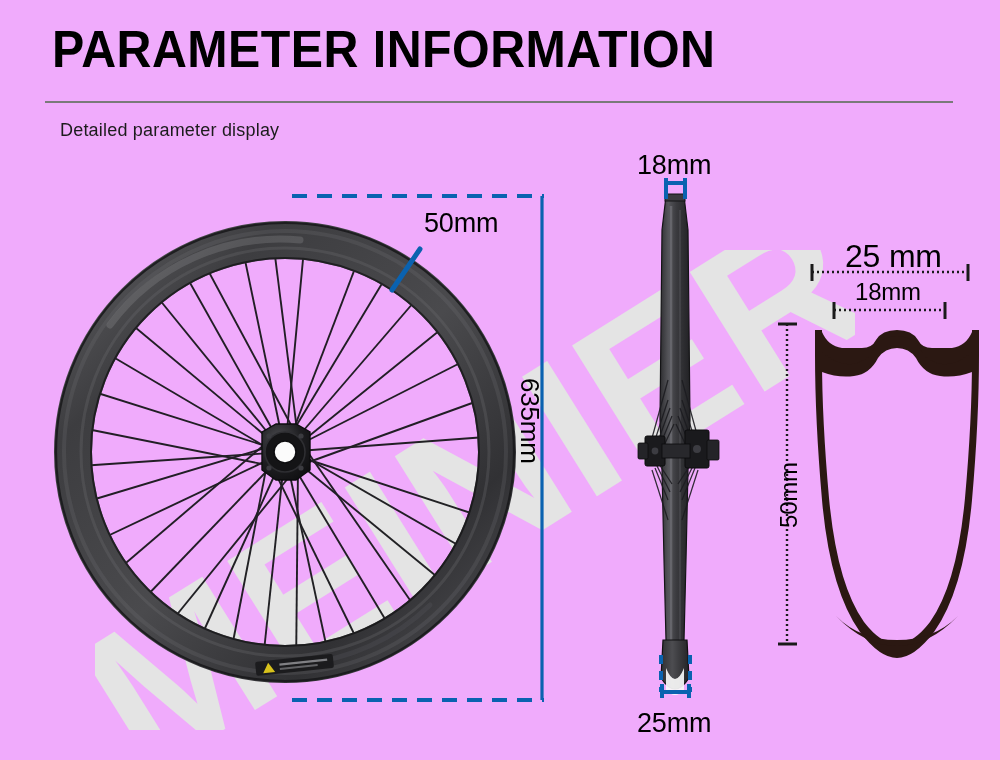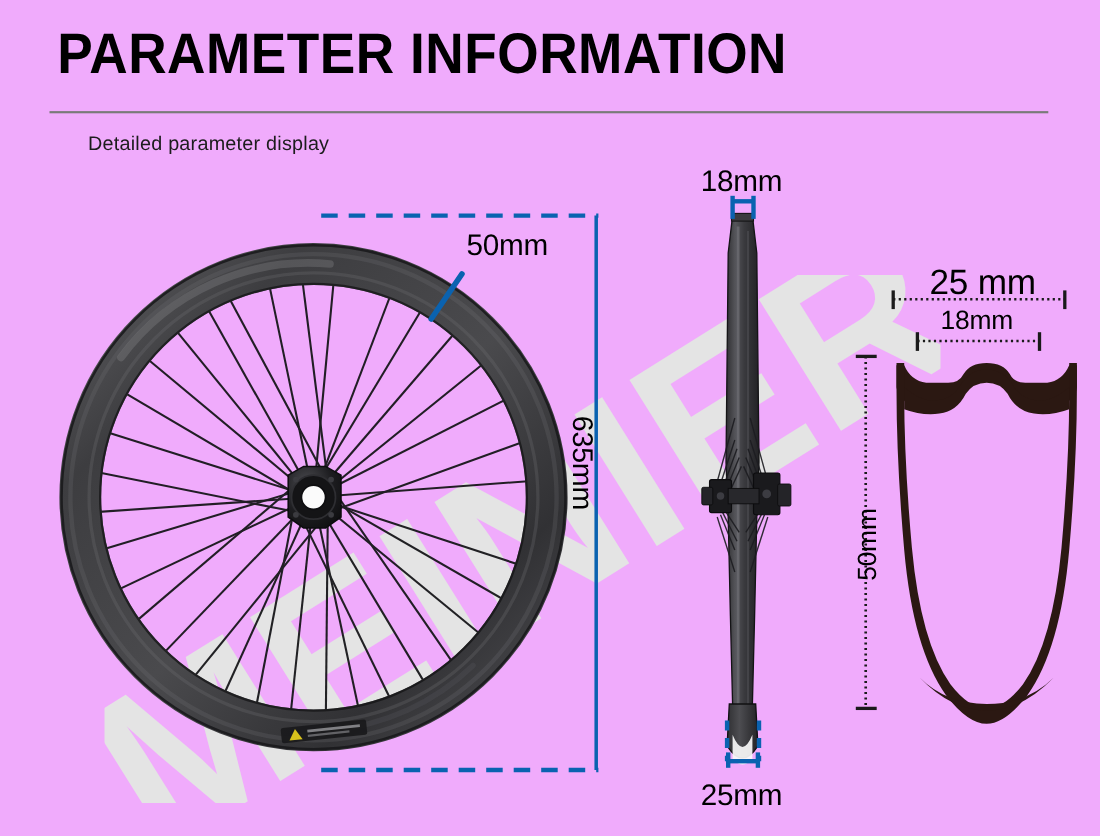--- a/index.html
+++ b/index.html
@@ -46,21 +46,20 @@
   }
   .subtitle {
     position: absolute;
     left: 60px;
     top: 120px;
     font-size: 18px;
     color: #1c1c1c;
     font-weight: normal;
     letter-spacing: 0.2px;
     white-space: nowrap;
-    margin-left: 20px;
   }
 
   
   .watermark {
     position: absolute;
     left: 95px;
     top: 250px;
     width: 760px;
     height: 480px;
     pointer-events: none;

